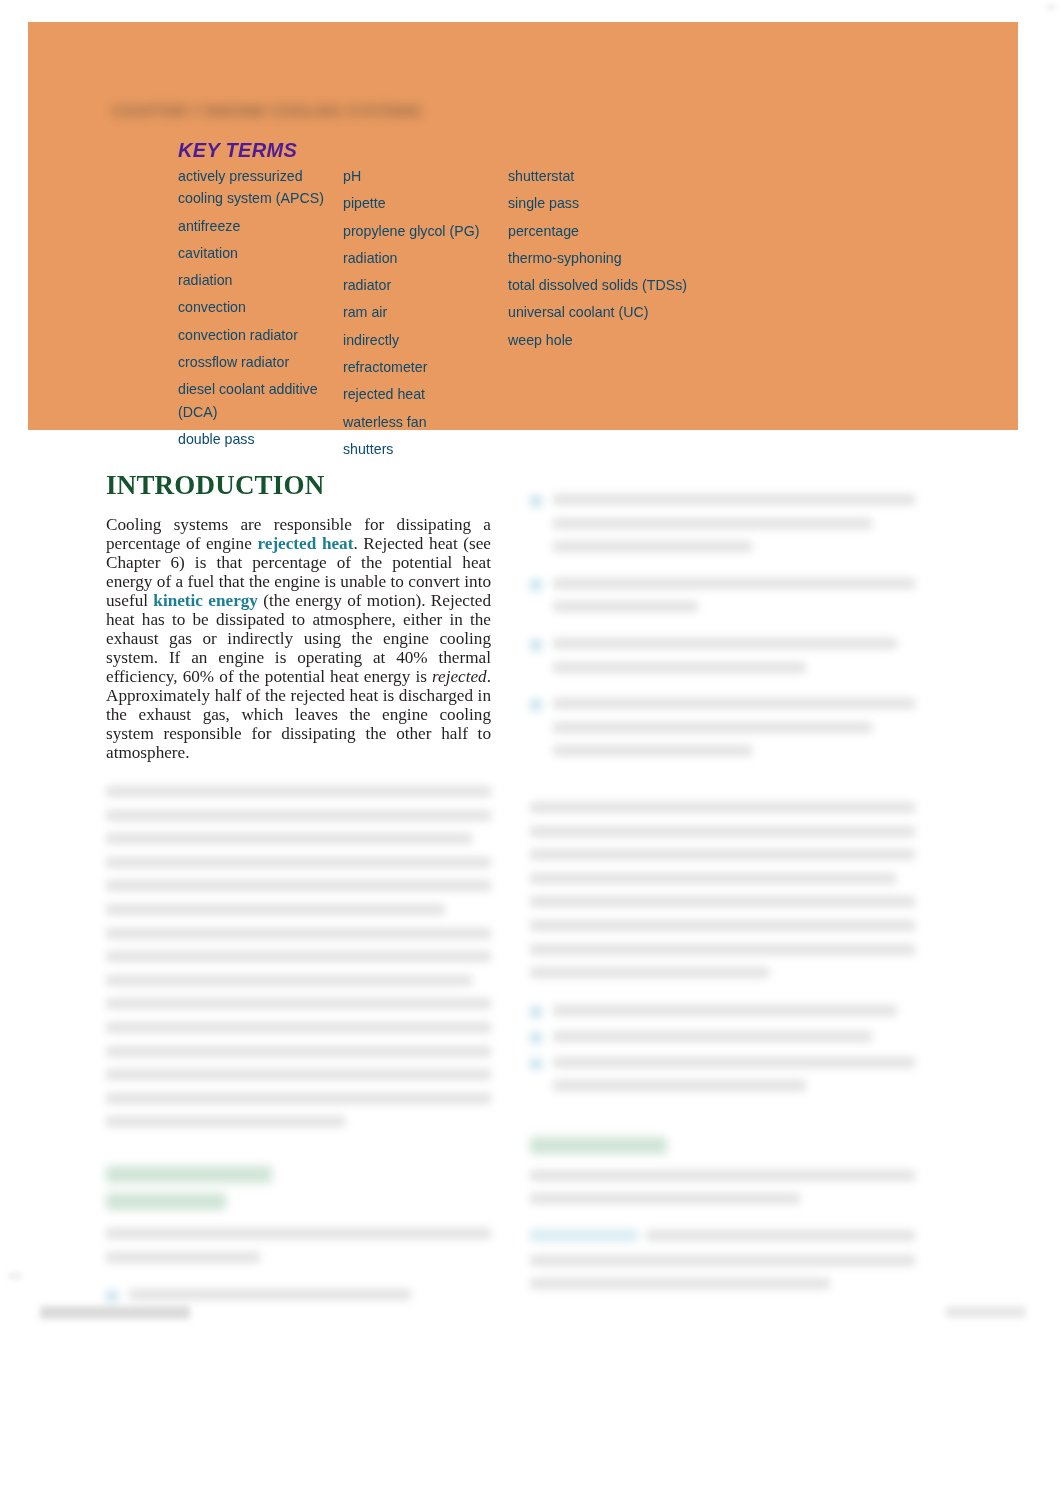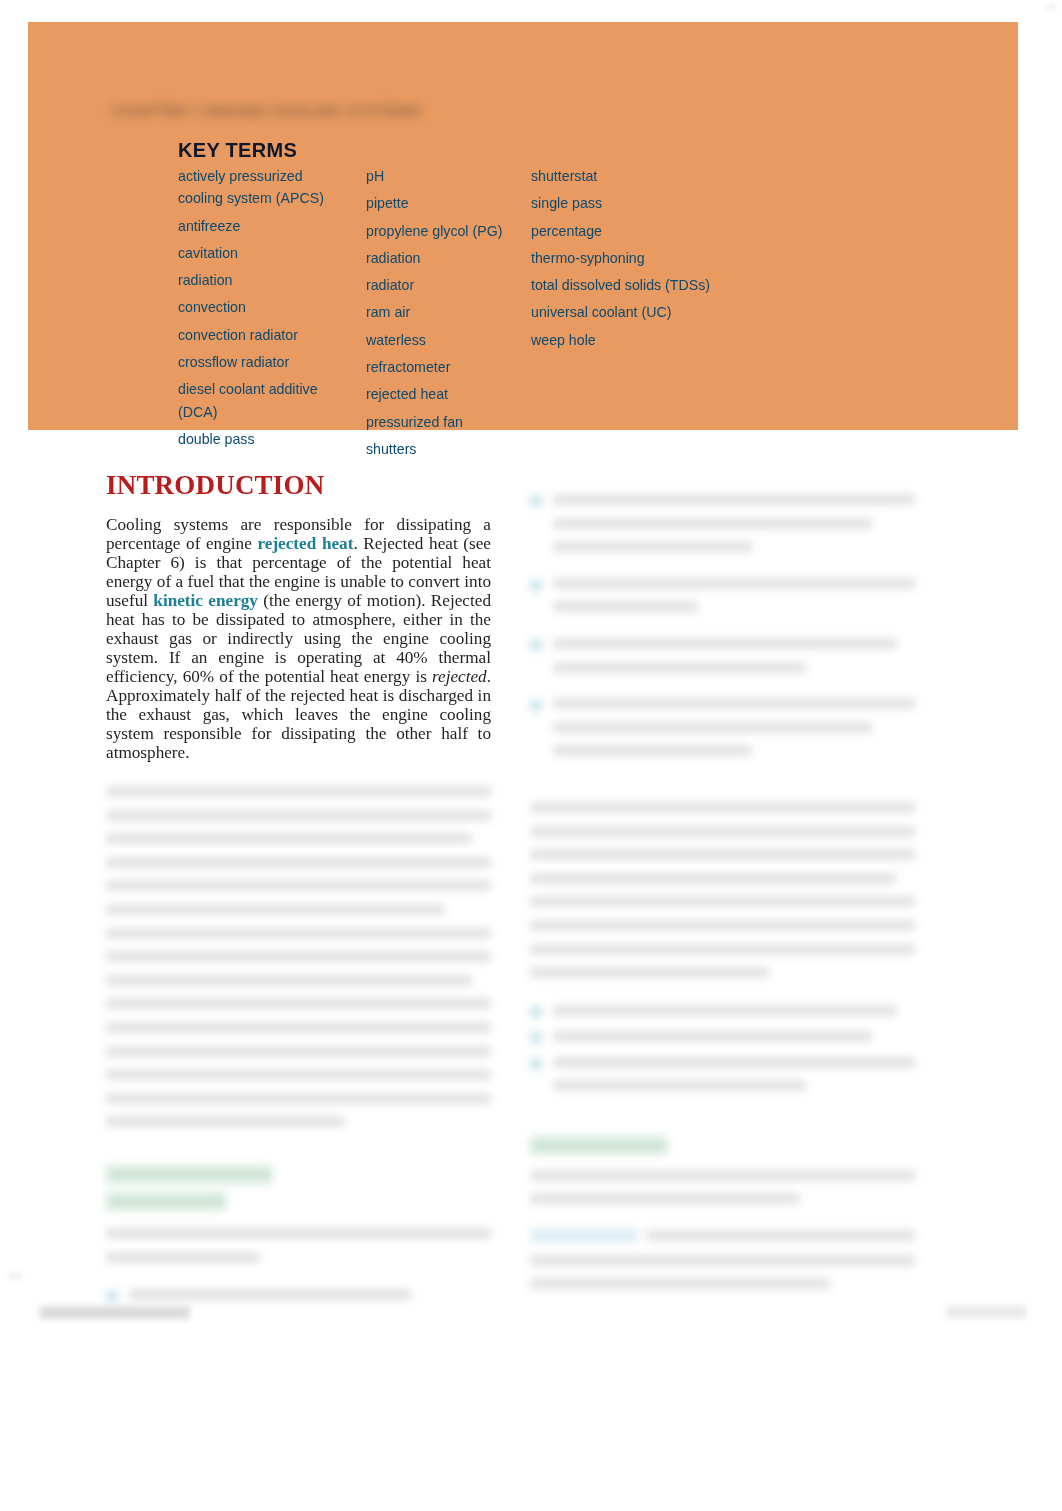--- a/index.html
+++ b/index.html
@@ -49,40 +49,41 @@
     white-space: nowrap;
     overflow: hidden;
   }
   .keyterms-title {
     position: absolute;
     left: 150px;
     top: 117px;
     font-family: "Liberation Sans", sans-serif;
     font-size: 20px;
     font-weight: 700;
-    color: #0f172a;
+    color: #4c1d95;
     letter-spacing: 0.3px;
+    font-style: italic;
   }
   .keyterms-columns {
     position: absolute;
     left: 150px;
     top: 143px;
     width: 830px;
     display: flex;
     gap: 0;
   }
   .kt-col {
     font-family: "Liberation Sans", sans-serif;
     font-size: 14.2px;
     line-height: 22.3px;
     color: #0c4a6e;
   }
   .kt-col-0 { width: 165px; }
   .kt-col-1 { width: 168px; }
-  .kt-col-2 { width: 165px; margin-left: 23px; }
+  .kt-col-2 { width: 165px; }
   .kt-col-3 { width: 180px; }
   .kt-term {
     margin: 0 0 5px 0;
   }
 
   
   .body-columns {
     position: absolute;
     left: 0;
     top: 470px;
@@ -94,21 +95,21 @@
     top: 0;
     width: 385px;
   }
   .col-left  { left: 106px; }
   .col-right { left: 530px; }
 
   .section-heading-red {
     font-family: "Liberation Sans", serif;
     font-size: 27px;
     font-weight: 700;
-    color: #b91c1c;
+    color: #14532d;
     letter-spacing: 0.2px;
     margin: 0 0 14px 0;
     font-family: "Liberation Serif", serif;
   }
   .intro-para {
     font-family: "Liberation Serif", serif;
     font-size: 17.2px;
     line-height: 19px;
     text-align: justify;
     margin: 0;
@@ -246,24 +247,24 @@
       </div>
 
 
       <div class="kt-col kt-col-2">
         <p class="kt-term">pH</p>
         <p class="kt-term">pipette</p>
         <p class="kt-term">propylene glycol (PG)</p>
         <p class="kt-term">radiation</p>
         <p class="kt-term">radiator</p>
         <p class="kt-term">ram air</p>
-        <p class="kt-term">waterless</p>
+        <p class="kt-term">indirectly</p>
         <p class="kt-term">refractometer</p>
         <p class="kt-term">rejected heat</p>
-        <p class="kt-term">pressurized fan</p>
+        <p class="kt-term">waterless fan</p>
         <p class="kt-term">shutters</p>
       </div>
 
       <div class="kt-col kt-col-3">
         <p class="kt-term">shutterstat</p>
         <p class="kt-term">single pass</p>
         <p class="kt-term">percentage</p>
         <p class="kt-term">thermo-syphoning</p>
         <p class="kt-term">total dissolved solids (TDSs)</p>
         <p class="kt-term">universal coolant (UC)</p>

